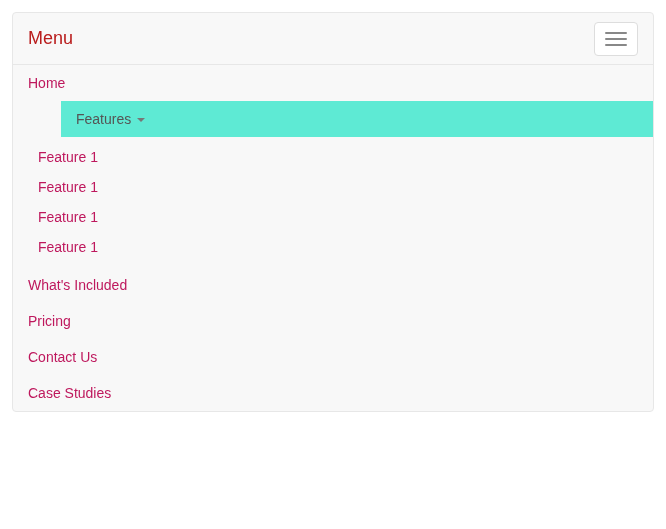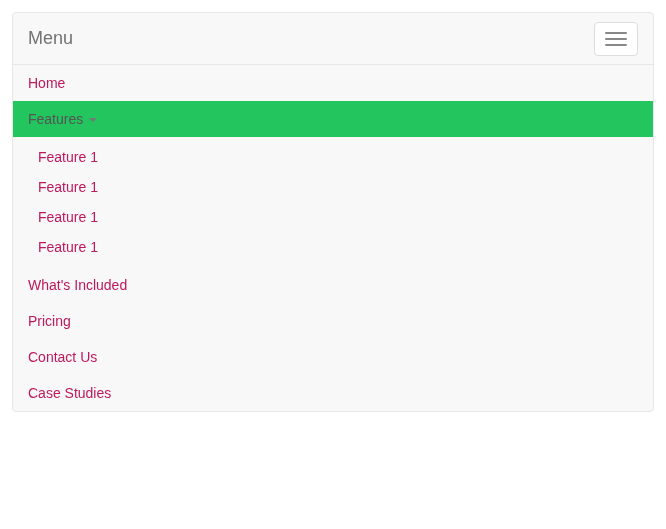--- a/index.html
+++ b/index.html
@@ -22,21 +22,21 @@
     }
     .navbar-header {
       display: flex;
       justify-content: space-between;
       align-items: center;
       padding: 0 15px;
       min-height: 50px;
     }
     .navbar-brand {
       font-size: 18px;
-      color: #737373;
+      color: #b91c1c;
       font-weight: 500;
       padding: 15px 0;
     }
     .navbar-toggle {
       background: #fff;
       border: 1px solid #ddd;
       border-radius: 4px;
       padding: 9px 10px;
       cursor: pointer;
       margin: 8px 0;
@@ -56,22 +56,23 @@
       border-top: 1px solid #e7e7e7;
     }
     .nav > li > a {
       display: block;
       padding: 10px 15px;
       color: #be185d;
       text-decoration: none;
       cursor: pointer;
     }
     .nav > li.open > a {
-      background: #22c55e;
+      background: #5eead4;
       color: #555;
+      margin-left: 48px;
     }
     .caret {
       display: inline-block;
       width: 0;
       height: 0;
       margin-left: 2px;
       vertical-align: middle;
       border-top: 4px dashed #777;
       border-right: 4px solid transparent;
       border-left: 4px solid transparent;

